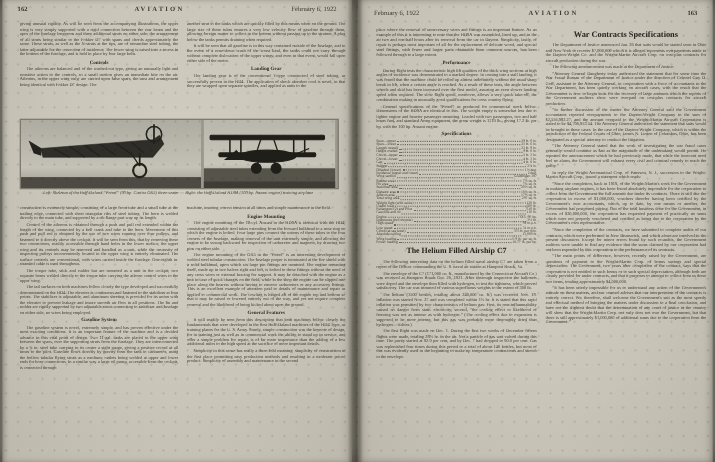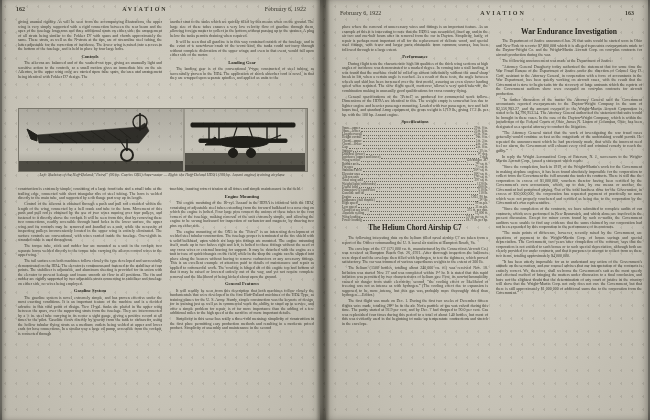--- a/index.html
+++ b/index.html
@@ -300,29 +300,29 @@
             <span class="sl">Wing loading</span>
             <span class="sd"></span>
             <span class="sv">5.9 lb. per sq. ft.</span>
           </div>
           <div class="spec-row">
             <span class="sl">Power loading</span>
             <span class="sd"></span>
             <span class="sv">18.77 lb. per hp.</span>
           </div>
         </div>
-      <div class="bighead">The Helium Chord Airship C7</div>
+      <div class="bighead">The Helium Filled Airship C7</div>
       <p>The following interesting data on the helium filled naval airship C7 are taken from a report of the Officer commanding the U. S. naval air station at Hampton Roads, Va.</p>
       <p>The envelope of the C7 (171,000 cu. ft., manufactured by the Connecticut Aircraft Co.) was received at Hampton Roads Oct. 26, 1921.  After thorough inspection the ballonets were doped and the envelope then filled with hydrogen, to test the tightness, which proved satisfactory.  The car was trimmed of various superfluous weights to the extent of 300 lb.</p>
       <p>The helium (1500 bottles, totaling about 240,000 cu. ft.) was received Nov. 18.  Inflation was started Nov. 27 and was completed within 1½ hr.  It is stated that this rapid inflation was permitted by two characteristics of helium gas: First, its non-inflammability caused no danger from static electricity; second, “the cooling effect or likelihood of freezing was not as intense as with hydrogen.”  (The cooling effect due to expansion is supposed to be more intense, but this gas was probably more thoroughly dried than hydrogen.—Editor.)</p>
       <p>The first flight was made on Dec. 1.  During the first two weeks of December fifteen flights were made, totaling 28½ hr. in the air.  Not a particle of gas was valved during this time.  The purity started at 92.9 per cent, and by Dec. 7 had dropped to 90.0 per cent.  Gas was replenished four times during this period to a total of about 140 bottles, but most of this was evidently used in the beginning to make up temperature contractions and stretch in the envelope.</p>
     </div>
 
     <div class="col" style="left:170px;top:25px;width:146px;height:384px;">
-      <div class="bighead" style="font-size:7.6px;">War Endurance Investigation</div>
+      <div class="bighead" style="font-size:7.6px;">War Contracts Specifications</div>
       <p>The Department of Justice announced Jan. 26 that suits would be started soon in Ohio and New York to recover $7,000,000 which it is alleged represents overpayments made to the Dayton-Wright Co. and the Wright-Martin Aircraft Corp. on cost-plus contracts for aircraft production during the war.</p>
       <p>The following announcement was made at the Department of Justice:</p>
       <p>“Attorney General Daugherty today authorized the statement that for some time the War Fraud Bureau of the Department of Justice under the direction of Colonel Guy D. Goff, assistant to the Attorney General, in cooperation with a force of accountants in the War Department, has been quietly working on aircraft cases, with the result that the Government is now to begin suits for the recovery of large amounts which the reports of the Government auditors show were overpaid on cost-plus contracts for aircraft production.</p>
       <p>“In further discussion of the matter the Attorney General said the Government accountants reported overpayments to the Dayton-Wright Company in the sum of $2,556,983.27, and the amount overpaid to the Wright-Martin Aircraft Corporation is stated to be $4,796,953.54.  The Attorney General authorized the statement that suits would be brought in these cases.  In the case of the Dayton-Wright Company, which is within the jurisdiction of the Federal Courts of Ohio, James N. Linton of Columbus, Ohio, has been designated as a special attorney to conduct the litigation.</p>
       <p>“The Attorney General stated that the work of investigating the war fraud cases generally would continue as fast as the magnitude of the undertaking would permit.  He repeated the announcement which he had previously made, that while the innocent need feel no alarm, the Government will exhaust every civil and criminal remedy to reach the guilty.”</p>
       <p>In reply the Wright Aeronautical Corp. of Paterson, N. J., successors to the Wright-Martin Aircraft Corp., issued a statement which reads:</p>
       <p>“Since the completion, back in 1919, of the Wright-Martin's work for the Government in making airplane engines, it has been found absolutely impossible for the corporation to collect from the Government the full amount due under its contracts.  There is still due the corporation in excess of $1,000,000, vouchers therefor having been certified by the Government's own accountants, which, up to date, by one means or another, the Government has postponed paying.  Out of the total business done for the Government, in excess of $30,000,000, the corporation has requested payment of practically no sums which were not properly vouchered and certified as being due to the corporation by the Government's own representative.</p>
       <p>“Since the completion of the contracts, we have submitted to complete audits of our contracts, which were performed in New Brunswick, and which alone are involved in the present discussion.  Except for minor errors found by such re-audits, the Government auditors were unable to find any evidence that the sums claimed by our corporation had not been expended by this corporation in the performance of its contracts.</p>
       <p>“The main points of difference, however, recently raised by the Government, are questions of payment to the Wright-Martin Corp. of bonus savings and special depreciation.  The Government, two years after completion of the contract, says that the corporation is not entitled to such bonus or to such special depreciation, although both are clearly provided for under contracts, and that it purposes to attempt to collect from us these two items, totaling approximately $4,000,000.</p>
       <p>“It has been utterly impossible for us to understand any action of the Government's attitude on these matters, and our counsel advises that our interpretation of the contracts is entirely correct.  We, therefore, shall welcome the Government's suit as the most speedy and effectual method of bringing the matters under discussion to a final conclusion, and have not the slightest doubt that the determination of any court of justice in the country will show that the Wright-Martin Corp. not only does not owe the Government, but that there is still approximately $1,000,000 of additional sums due to the corporation from the Government.”</p>

